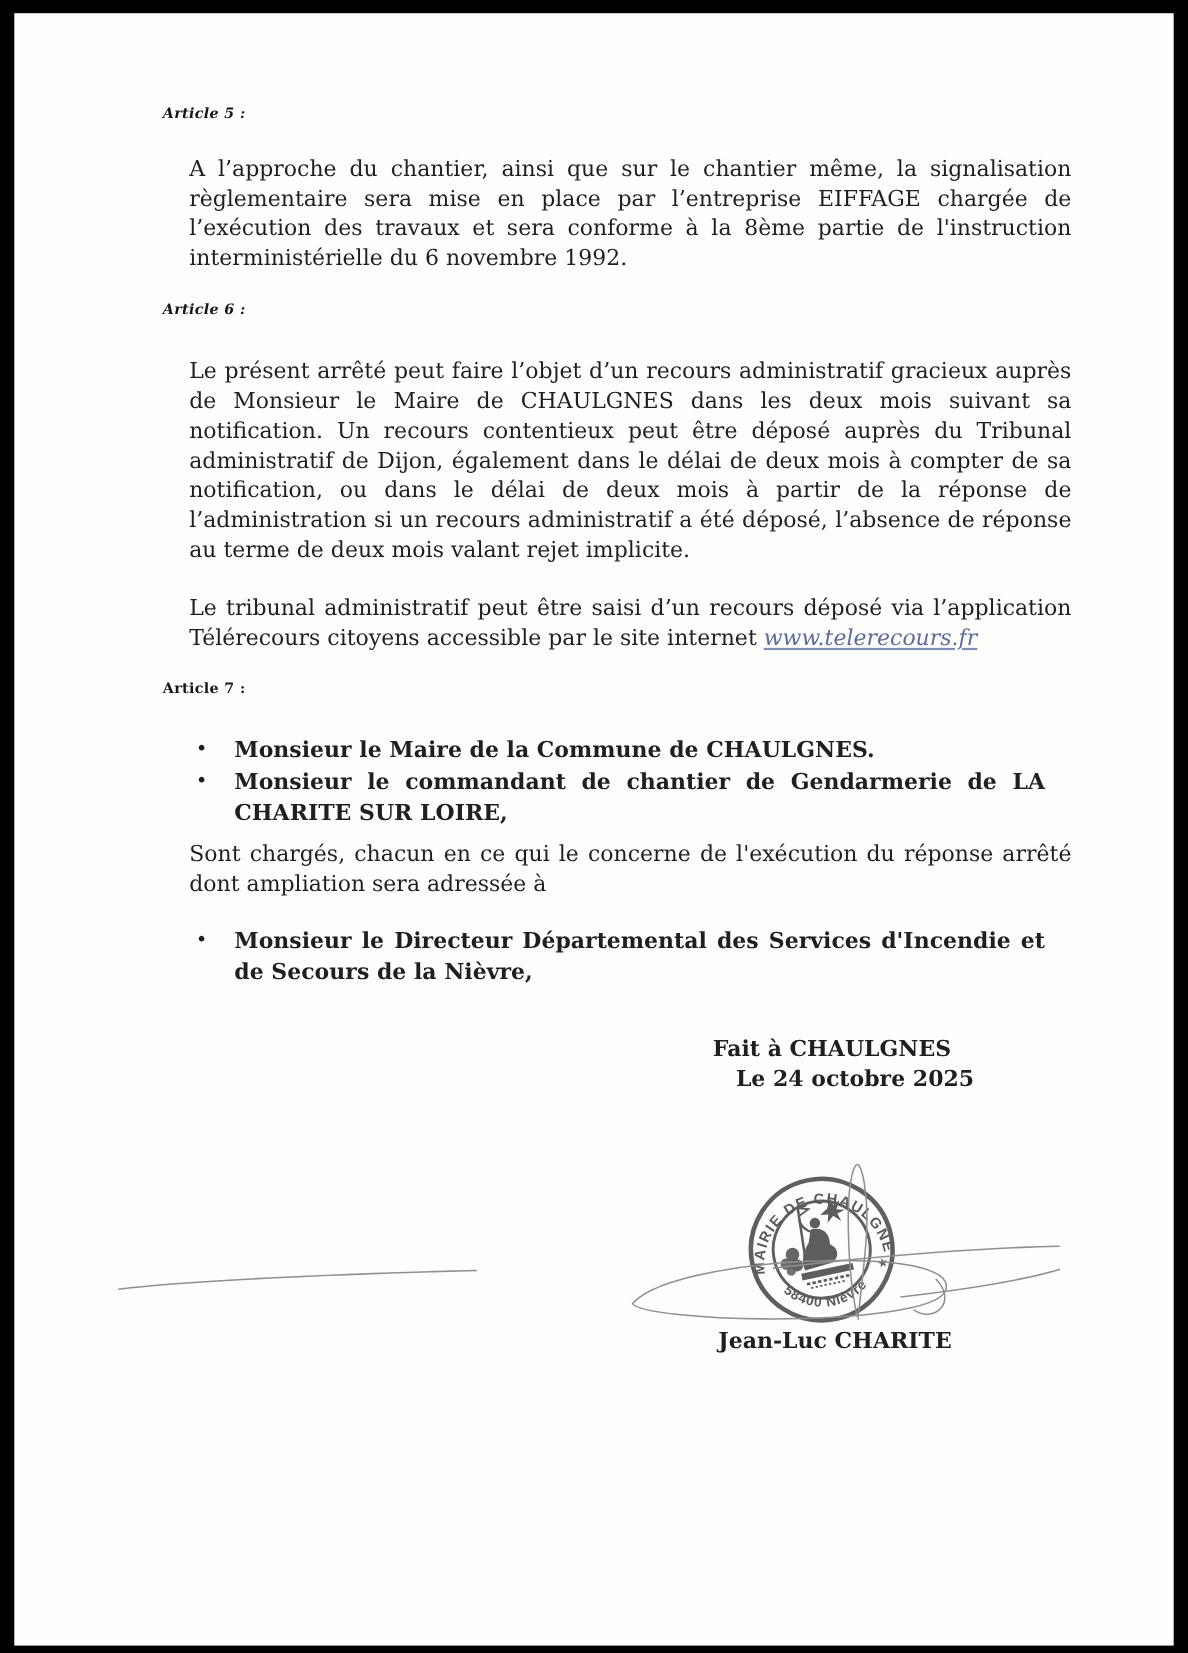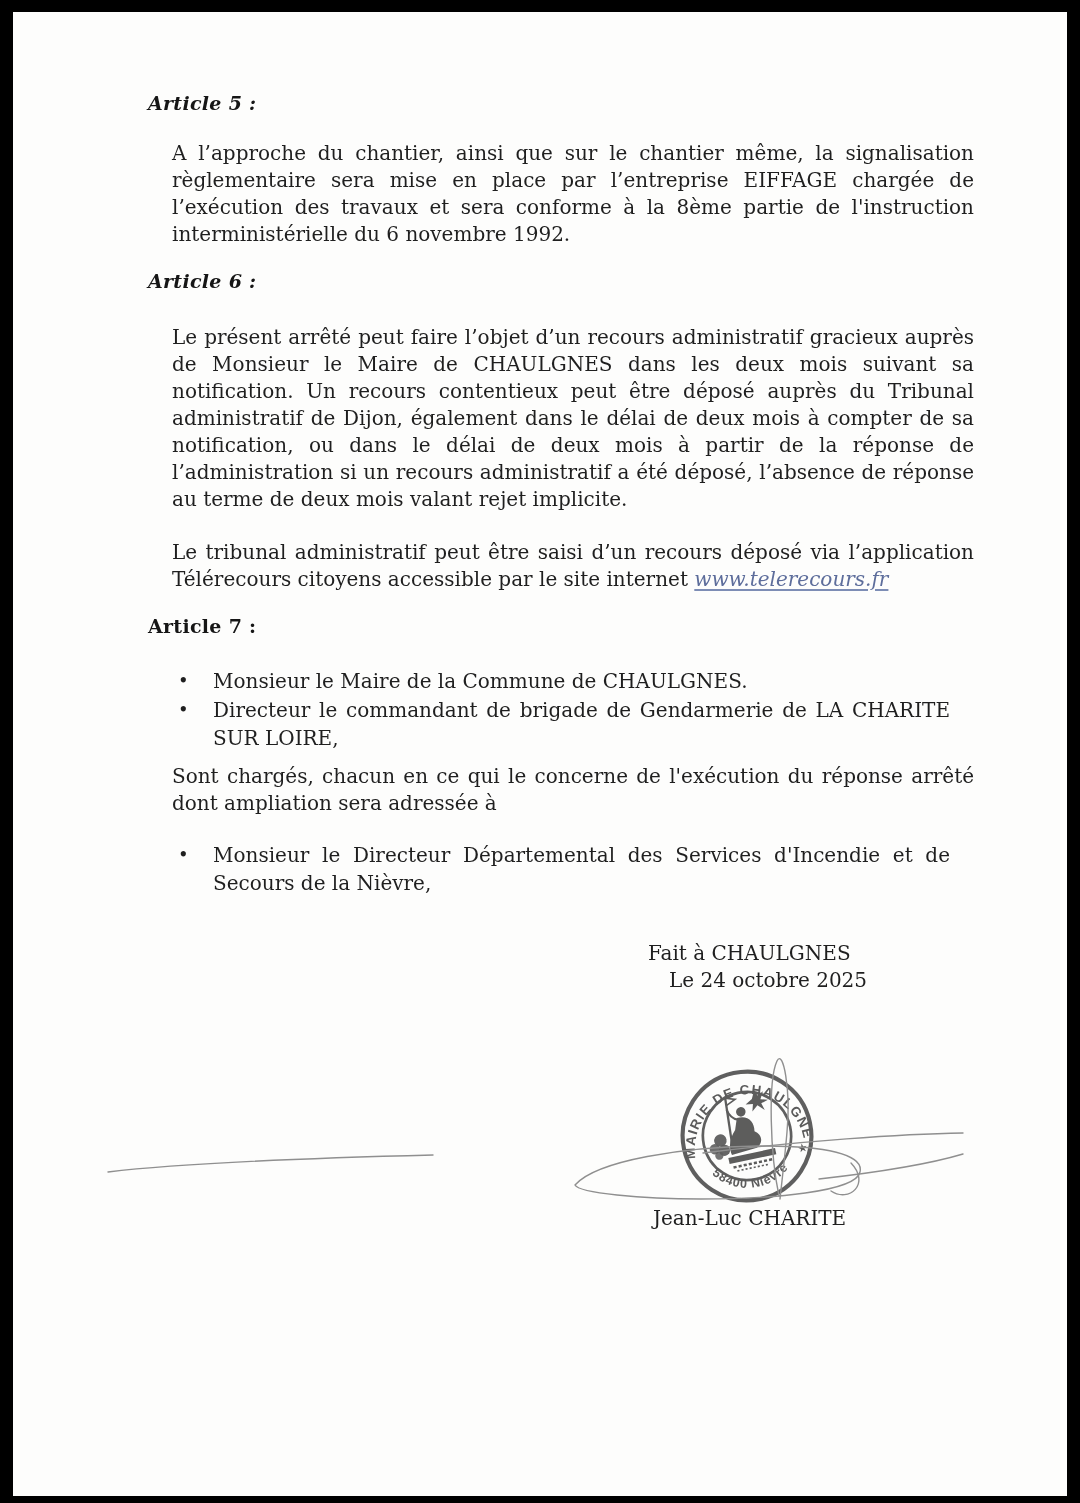--- a/index.html
+++ b/index.html
@@ -19,21 +19,21 @@
   .blk{
     position:absolute;
     color:#1f1f1f;
     font-size:20px;
     line-height:27px;
   }
   .title{
     left:135px;
     font-weight:bold;
     font-style:italic;
-    font-size:19px;
+    font-size:13px;
     letter-spacing:.3px;
     color:#161616;
   }
   .title-upright{ font-style:normal; }
   .para{
     left:135px;
     width:802px;
     text-align:justify;
     margin-left:24px;
   }
@@ -46,22 +46,23 @@
   .dot{
     box-sizing:border-box;
     width:65px;
     padding-left:30px;
     flex:0 0 65px;
     font-size:18px;
   }
   .btxt{
     width:737px;
     text-align:justify;
+    font-weight:bold;
   }
-  .right-block{ white-space:nowrap; }
+  .right-block{ white-space:nowrap;font-weight:bold; }
   a.doclink{
     color:#5d6d9b;
     text-decoration:underline;
     text-decoration-color:#7d8db5;
     text-underline-offset:3px;
     font-style:italic;
   }
   .sig-svg{
     position:absolute;
     left:0; top:0;
@@ -94,21 +95,21 @@
 
   <div class="blk title title-upright" style="top:601px;">Article 7 :</div>
 
   <div class="blk bullet-row" style="top:655px;">
     <span class="dot">•</span>
     <span class="btxt">Monsieur le Maire de la Commune de CHAULGNES.</span>
   </div>
 
   <div class="blk bullet-row" style="top:684px;">
     <span class="dot">•</span>
-    <span class="btxt">Directeur le commandant de brigade de Gendarmerie de LA CHARITE SUR LOIRE,</span>
+    <span class="btxt">Monsieur le commandant de chantier de Gendarmerie de LA CHARITE SUR LOIRE,</span>
   </div>
 
   <div class="blk para" style="top:751px;">Sont chargés, chacun en ce qui le concerne de l'exécution du réponse arrêté dont ampliation sera adressée à</div>
 
   <div class="blk bullet-row" style="top:829px;">
     <span class="dot">•</span>
     <span class="btxt">Monsieur le Directeur Départemental des Services d'Incendie et de Secours de la Nièvre,</span>
   </div>
 
   <div class="blk right-block" style="top:928px; left:635px;">Fait à CHAULGNES</div>

